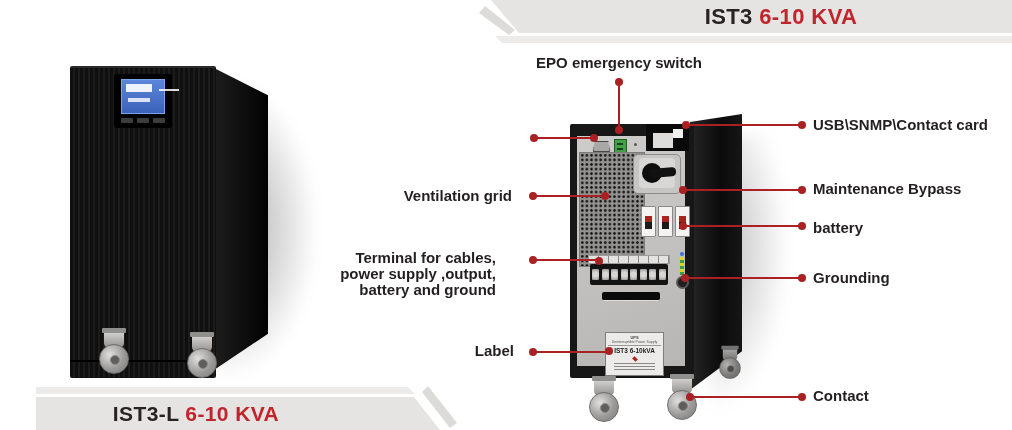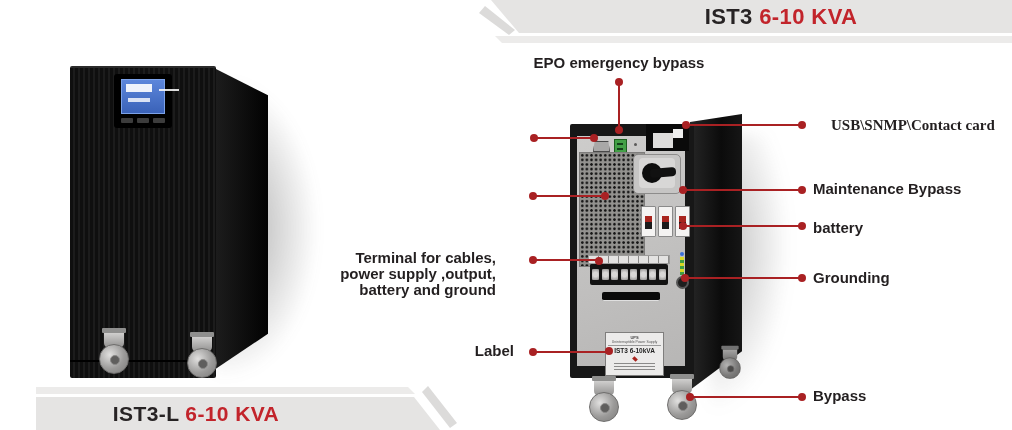--- a/index.html
+++ b/index.html
@@ -26,21 +26,21 @@
   .t-red{color:#c2242b;}
 
   
   .co{position:absolute;font-weight:700;font-size:15px;color:#231f20;line-height:16px;}
   .co-right{text-align:right;}
   .co-epo{left:455px;top:55px;width:256px;text-align:center;}
   .co-rs232{left:340px;top:130px;width:148px;}
   .co-vent{left:300px;top:188px;width:176px;}
   .co-terminal{left:277px;top:250px;width:183px;}
   .co-label{left:398px;top:343px;width:80px;}
-  .co-usb{left:795px;top:117px;font-family:Liberation Serif, serif;}
+  .co-usb{left:777px;top:117px;}
   .co-maint{left:777px;top:181px;}
   .co-power{left:777px;top:220px;width:226px;}
   .co-power .jline{text-align:justify;text-align-last:justify;width:226px;}
   .co-ground{left:777px;top:270px;}
   .co-wheels{left:777px;top:388px;}
 
   
   .cl{position:absolute;height:2px;background:#a92123;}
   .clv{position:absolute;width:2px;background:#a92123;}
   .cd{position:absolute;width:8px;height:8px;border-radius:50%;background:#a92123;}
@@ -240,34 +240,35 @@
     </div>
     <div class="caster" style="left:98px;top:262px;">
       <div class="c-plate"></div>
         <div class="c-fork"></div>
       <div class="c-wheel">
           <div class="c-hub"></div>
         </div>
     </div>
   </div>
 
-  <div class="co co-epo">EPO emergency bypass</div>
+  <div class="co co-epo">EPO emergency switch</div>
+  <div class="co co-right co-vent">Ventilation grid</div>
   <div class="co co-right co-terminal">
     <div>Terminal for  cables,</div>
     <div>power supply ,output,</div>
     <div>battery and ground</div>
   </div>
   <div class="co co-right co-label">Label</div>
   <div class="co co-usb">USB\SNMP\Contact card</div>
   <div class="co co-maint">Maintenance Bypass</div>
   <div class="co co-power">
     <div>battery</div>
   </div>
   <div class="co co-ground">Grounding</div>
-  <div class="co co-wheels">Bypass</div>
+  <div class="co co-wheels">Contact</div>
 
   <div class="clv" style="left:582px;top:82px;height:48px;"></div>
   <div class="cd" style="left:579px;top:78px;"></div>
   <div class="cd" style="left:579px;top:126px;"></div>
 
   <div class="cl" style="left:498px;top:137px;width:62px;"></div>
   <div class="cd" style="left:494px;top:134px;"></div>
   <div class="cd" style="left:554px;top:134px;"></div>
 
   <div class="cl" style="left:497px;top:195px;width:74px;"></div>

